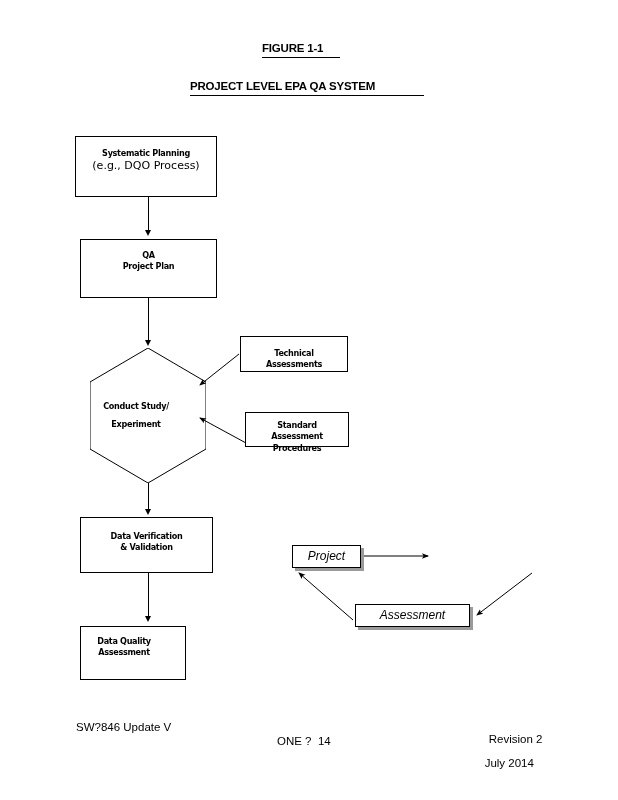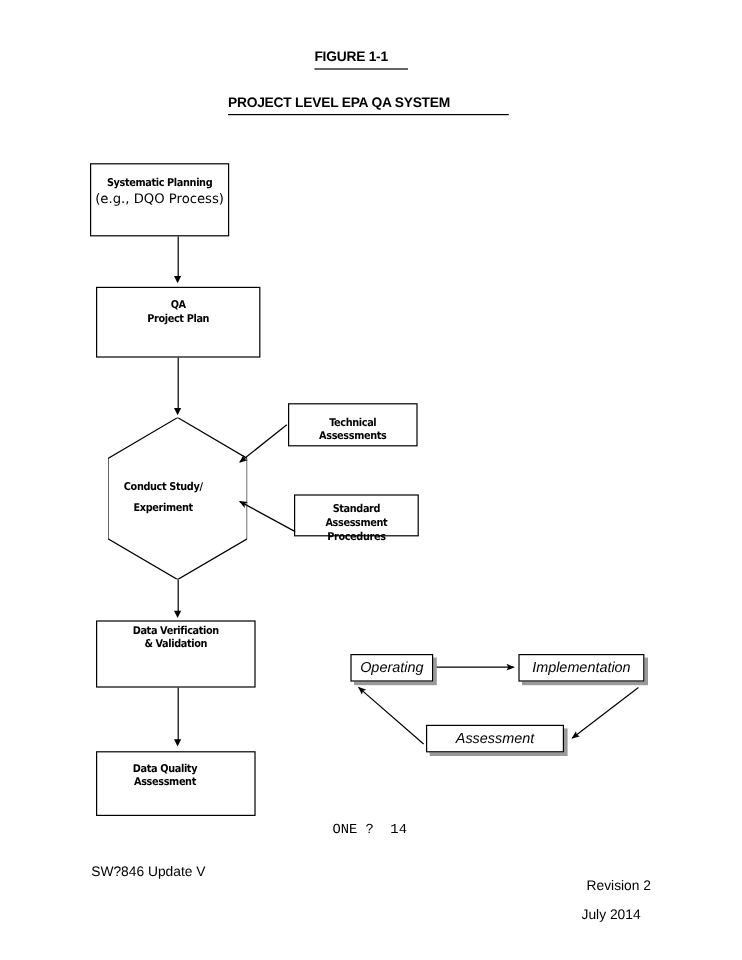--- a/index.html
+++ b/index.html
@@ -15,26 +15,26 @@
   #sys-title .rule{position:absolute;left:0;top:15px;height:1px;background:#000;}
 
   
   .node{position:absolute;border:1px solid #000;background:#fff;box-sizing:border-box;
         text-align:center;line-height:1.25;}
   .node .txt{display:block;}
   .narrow{font-family:"DejaVu Sans Condensed","Liberation Sans",sans-serif;
           font-weight:bold;font-size:9px;letter-spacing:-0.3px;}
   .wide{font-family:"DejaVu Sans","Liberation Sans",sans-serif;font-size:11px;letter-spacing:0px;}
 
-  #box-planning{left:75px;top:136px;width:116px;height:61px;padding-top:11px;}
+  #box-planning{left:75px;top:136px;width:142px;height:61px;padding-top:11px;}
   #box-qapp{left:80px;top:239px;width:137px;height:59px;padding-top:10px;}
   #box-tech{left:240px;top:336px;width:108px;height:36px;padding-top:11px;}
   #box-sop{left:245px;top:412px;width:104px;height:35px;padding-top:7px;}
-  #box-dvv{left:80px;top:517px;width:133px;height:56px;padding-top:3px;}
-  #box-dqa{left:80px;top:626px;width:133px;height:54px;padding-top:9px;}
+  #box-dvv{left:80px;top:517px;width:133px;height:56px;padding-top:13px;}
+  #box-dqa{left:80px;top:626px;width:106px;height:54px;padding-top:9px;}
   #box-dqa .txt{padding-right:18px;}
 
   
   #hexagon{position:absolute;left:90px;top:348px;width:116px;height:135px;}
   #hexagon svg{display:block;}
   #hex-label{position:absolute;left:90px;top:395px;width:92px;text-align:center;}
 
   
   .vline{position:absolute;width:1px;background:#000;}
   .vhead{position:absolute;width:0;height:0;border-left:3.5px solid transparent;
@@ -44,21 +44,21 @@
   .cyc{position:absolute;border:1px solid #000;background:#fff;box-sizing:border-box;
        font-style:italic;font-size:12px;text-align:center;line-height:21px;
        box-shadow:3px 3px 0 #9a9a9a;}
   #cyc-planning{left:292px;top:545px;width:69px;height:23px;}
   #cyc-impl{left:432px;top:545px;width:105px;height:23px;}
   #cyc-assess{left:355px;top:604px;width:115px;height:23px;}
 
   
   .foot{position:absolute;font-size:11.5px;white-space:pre;}
   #foot-left{left:76px;top:721px;}
-  #foot-mid{left:277px;top:685px;font-family:Liberation Mono, monospace;}
+  #foot-mid{left:277px;top:735px;}
   #foot-right{left:476px;top:721px;text-align:left;}
   #foot-right .l2{display:block;text-align:center;}
 
   svg.overlay{position:absolute;left:0;top:0;width:618px;height:800px;
               pointer-events:none;overflow:visible;}
 </style>
 </head>
 <body>
 
 <div class="page">
@@ -138,24 +138,21 @@
     <line x1="246" y1="443" x2="200" y2="418" stroke="#000" stroke-width="1" marker-end="url(#ah)"></line>
 
     <line x1="363" y1="556" x2="428" y2="556" stroke="#000" stroke-width="1" marker-end="url(#ah)"></line>
 
     <line x1="532" y1="573" x2="477" y2="615" stroke="#000" stroke-width="1" marker-end="url(#ah)"></line>
 
     <line x1="353" y1="620" x2="299" y2="573" stroke="#000" stroke-width="1" marker-end="url(#ah)"></line>
   </svg>
 
   <div class="cyc" id="cyc-planning">
-    <span>Operating</span>
-  </div>
-  <div class="cyc" id="cyc-impl">
-    <span>Implementation</span>
+    <span>Project</span>
   </div>
   <div class="cyc" id="cyc-assess">
     <span>Assessment</span>
   </div>
 
   <div class="foot" id="foot-left">SW?846 Update V</div>
   <div class="foot" id="foot-mid">ONE ?  14</div>
   <div class="foot" id="foot-right">
     <span>Revision 2</span>
     <span class="l2">July 2014</span>

